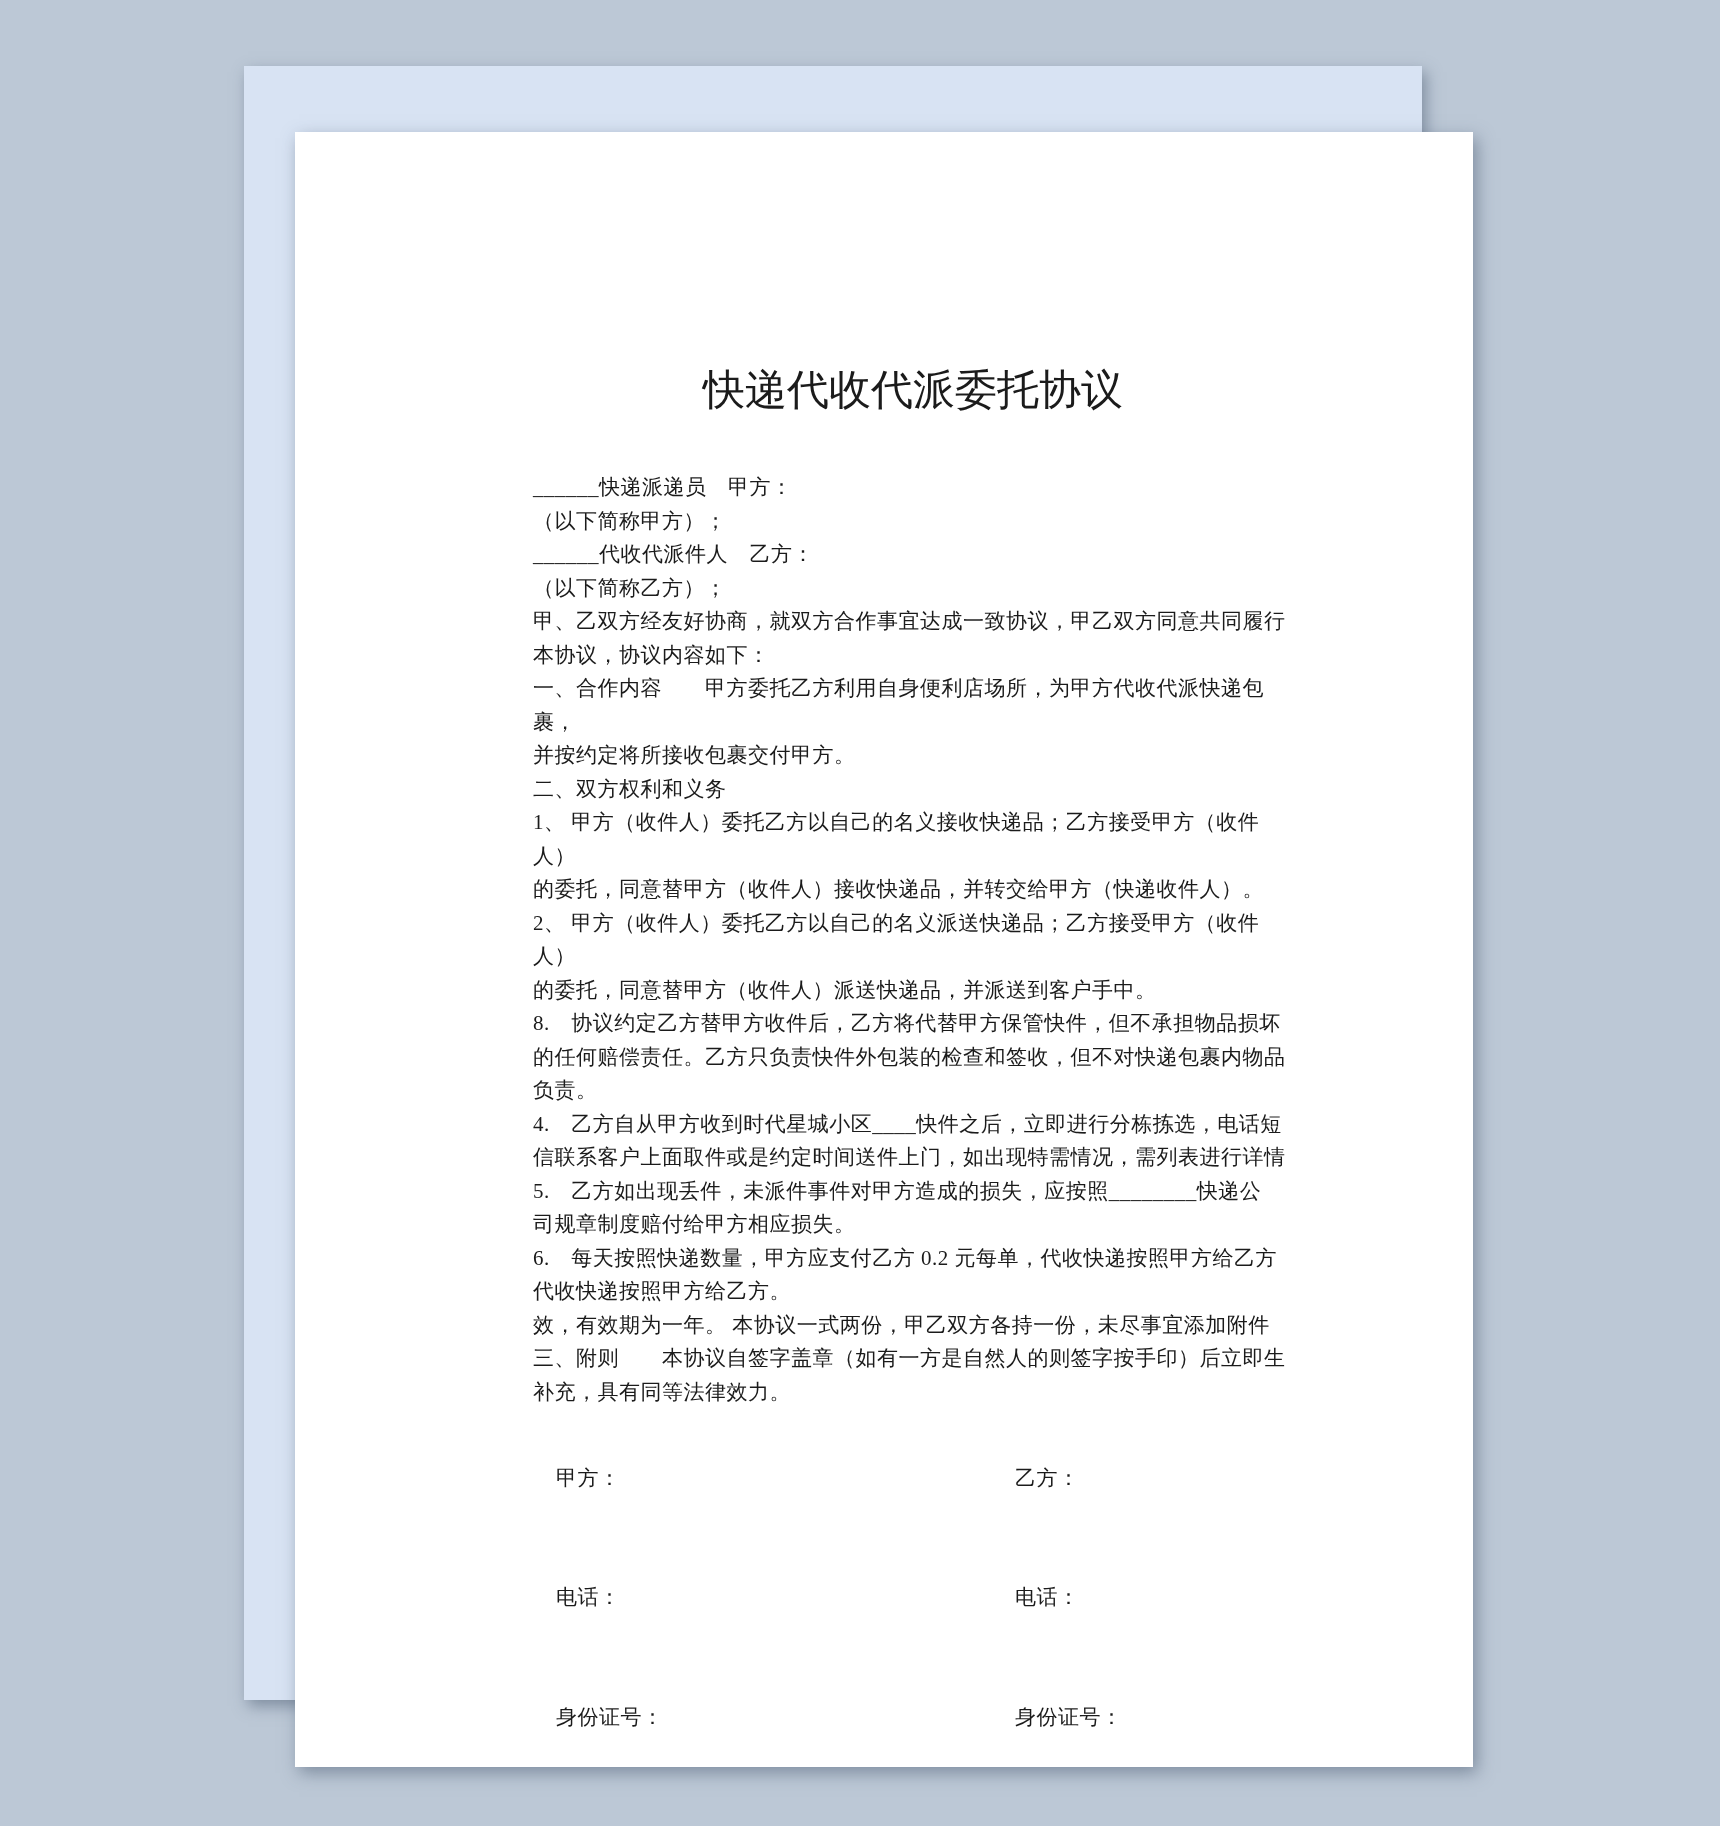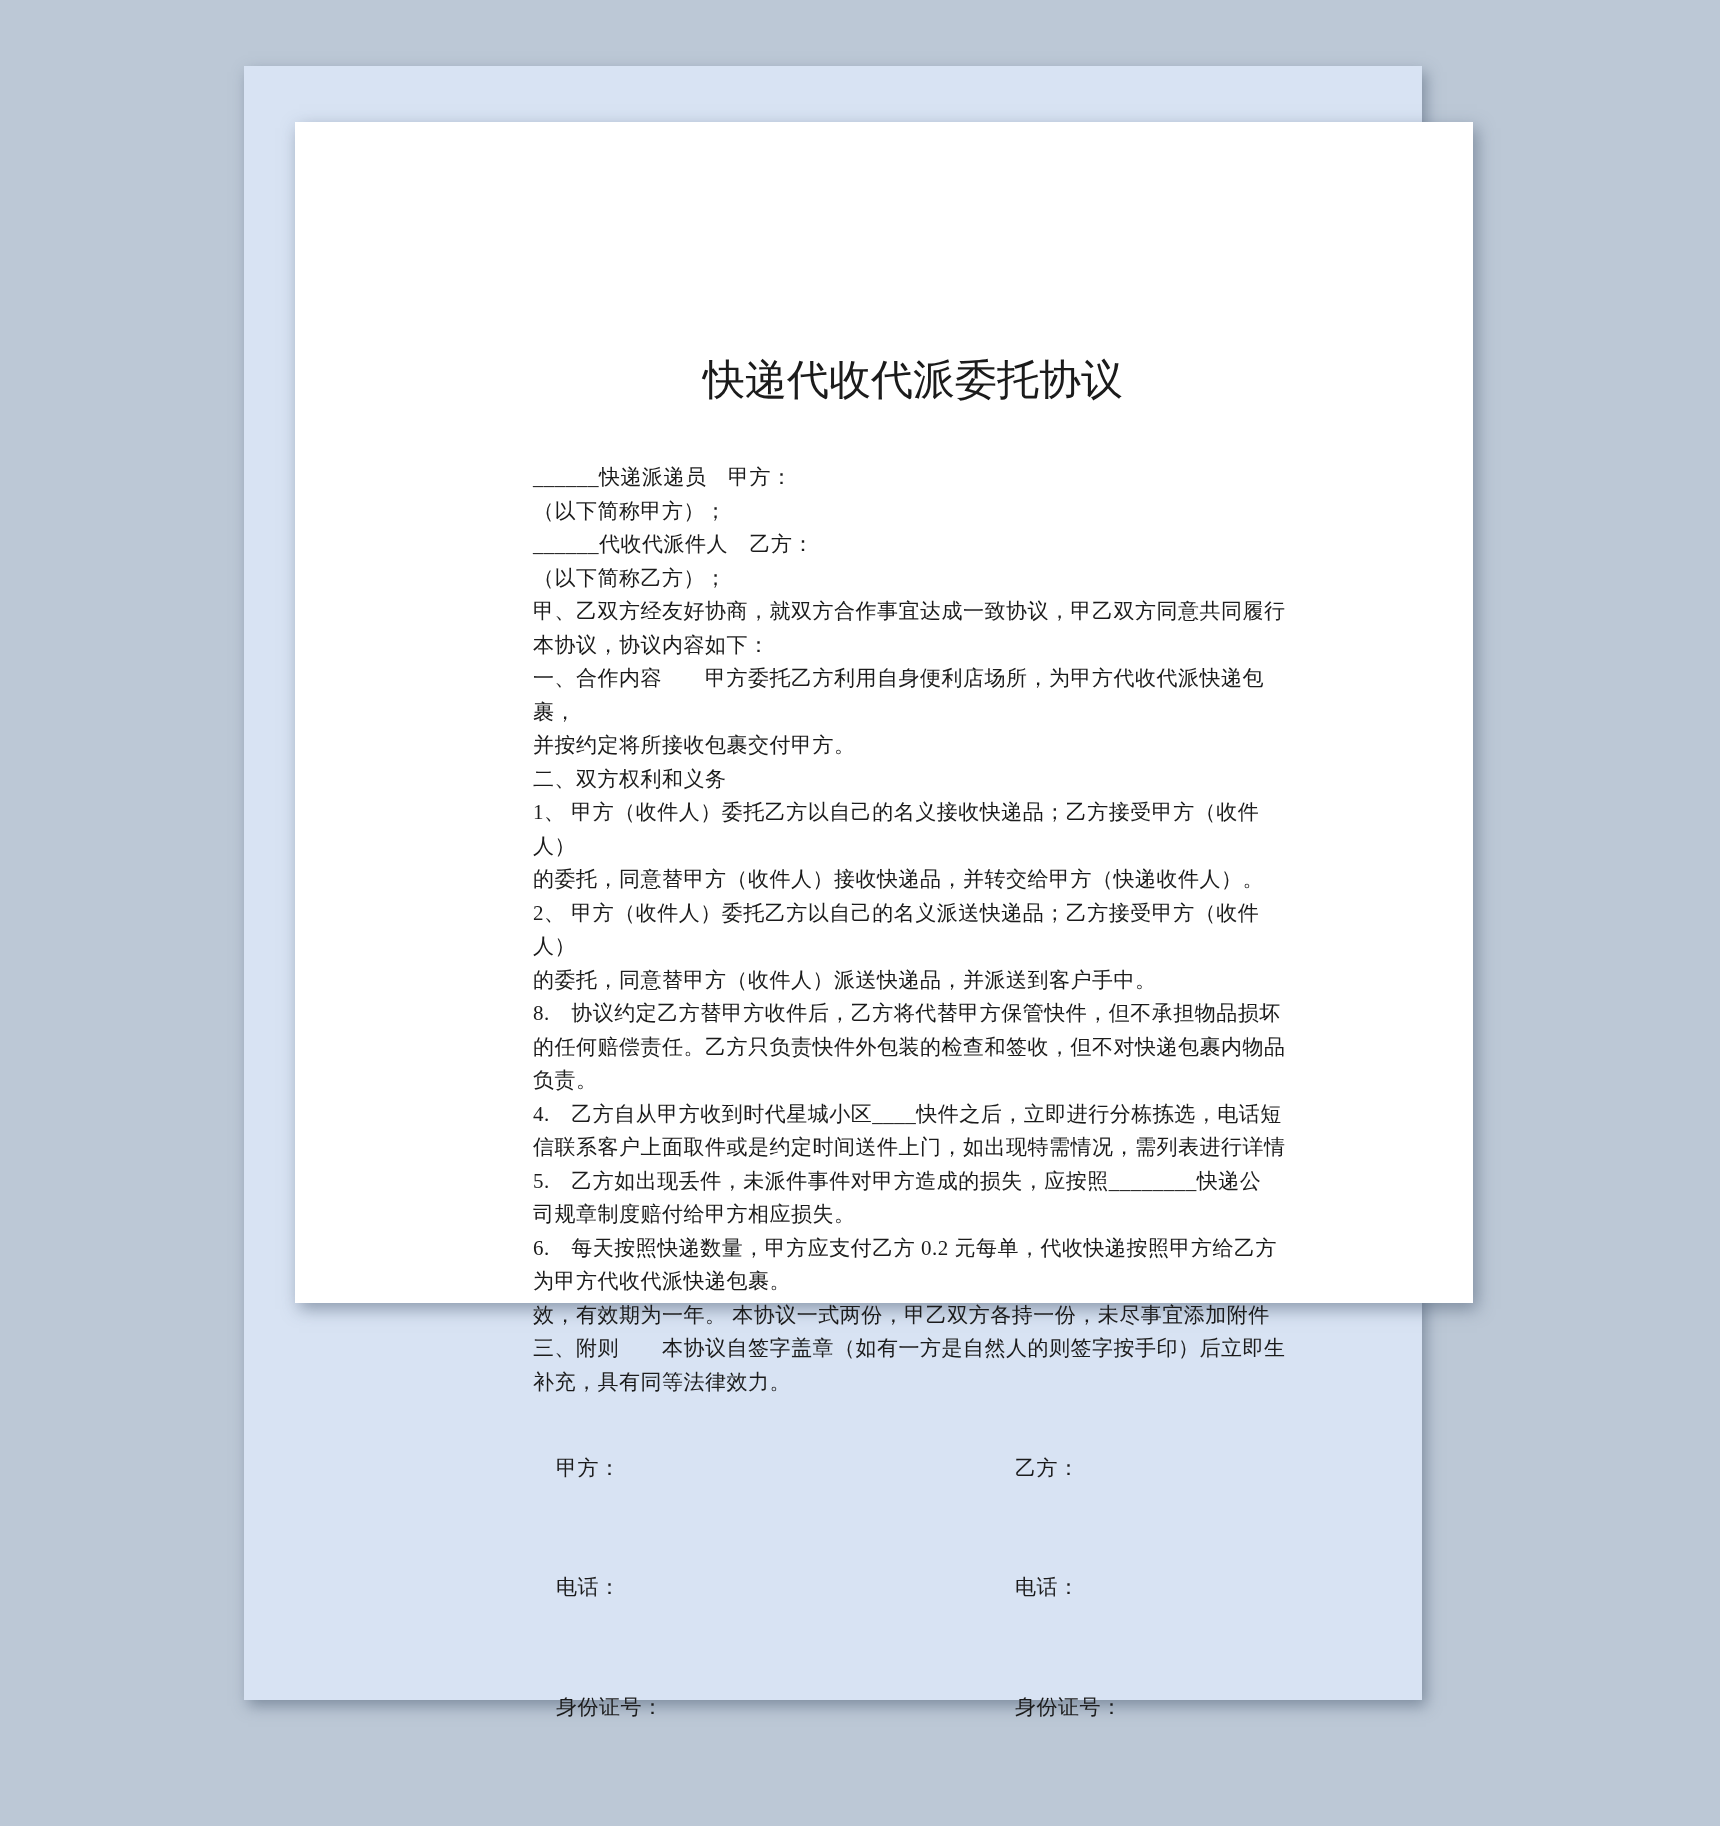--- a/index.html
+++ b/index.html
@@ -16,22 +16,22 @@
     background:var(--backdrop);
     font-family:"Liberation Serif","DejaVu Serif",serif;
   }
   .back-sheet{
     position:absolute;left:244px;top:66px;
     width:1178px;height:1634px;
     background:var(--backsheet);
     box-shadow:4px 6px 14px var(--shadow);
   }
   .sheet{
-    position:absolute;left:295px;top:122px;
-    width:1178px;height:1181px;
+    position:absolute;left:295px;top:132px;
+    width:1178px;height:1635px;
     background:var(--sheet);
     box-shadow:4px 6px 16px var(--shadow);
     box-sizing:border-box;
     padding:236px 180px 40px 238px;
     color:var(--text);
   }
   .doc-title{
     margin:0;
     width:760px;
     font-size:42px;line-height:44px;
@@ -86,21 +86,21 @@
         <div class="line">2、 甲方（收件人）委托乙方以自己的名义派送快递品；乙方接受甲方（收件人）</div>
         <div class="line">的委托，同意替甲方（收件人）派送快递品，并派送到客户手中。</div>
         <div class="line">8.　协议约定乙方替甲方收件后，乙方将代替甲方保管快件，但不承担物品损坏</div>
         <div class="line">的任何赔偿责任。乙方只负责快件外包装的检查和签收，但不对快递包裹内物品</div>
         <div class="line">负责。</div>
         <div class="line">4.　乙方自从甲方收到时代星城小区____快件之后，立即进行分栋拣选，电话短</div>
         <div class="line">信联系客户上面取件或是约定时间送件上门，如出现特需情况，需列表进行详情</div>
         <div class="line">5.　乙方如出现丢件，未派件事件对甲方造成的损失，应按照________快递公</div>
         <div class="line">司规章制度赔付给甲方相应损失。</div>
         <div class="line">6.　每天按照快递数量，甲方应支付乙方 0.2 元每单，代收快递按照甲方给乙方</div>
-        <div class="line">为甲方代收代派快递包裹。</div>
+        <div class="line">代收快递按照甲方给乙方。</div>
         <div class="line">效，有效期为一年。 本协议一式两份，甲乙双方各持一份，未尽事宜添加附件</div>
         <div class="line">三、附则　　本协议自签字盖章（如有一方是自然人的则签字按手印）后立即生</div>
         <div class="line">补充，具有同等法律效力。</div>
       </div>
 
     <div>
         <div class="sig-row">
     <span class="sig-left">甲方：</span><span class="sig-right">乙方：</span>
   </div>
         <div class="sig-row">

